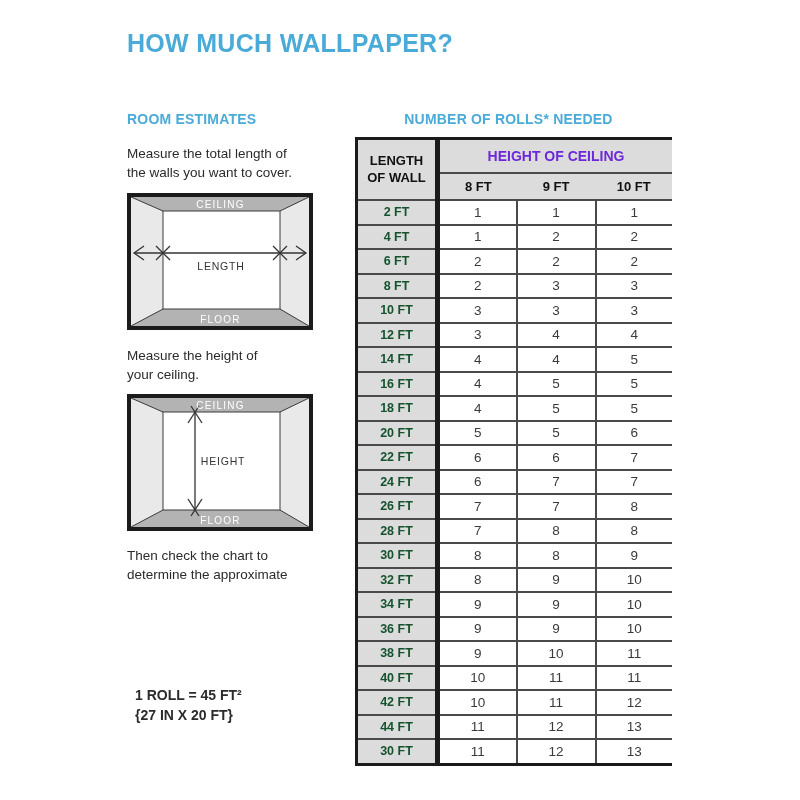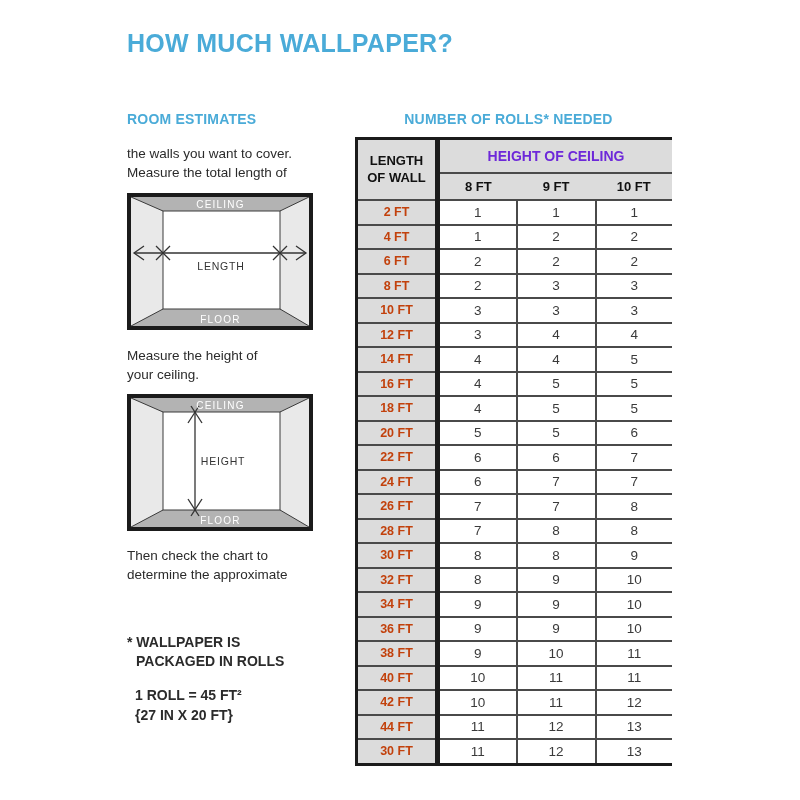--- a/index.html
+++ b/index.html
@@ -47,36 +47,36 @@
   th,td{padding:0;text-align:center;vertical-align:middle;}
   col.c1{width:81px;} col.c2{width:79px;} col.c3{width:79px;} col.c4{width:78px;}
   table{border:3px solid var(--frame);}
   .corner{background:var(--table-gray);border-right:5px solid var(--frame);
           font-size:13px;line-height:16.5px;font-weight:700;color:#111;}
   .group-h{background:var(--table-gray);height:32px;font-size:14px;font-weight:700;color:#6d28d9;
            border-bottom:2px solid var(--line);}
   .sub-h{background:var(--table-gray);height:25px;font-size:13px;font-weight:700;color:#111;}
   tbody tr{border-top:2px solid var(--line);}
   tbody th{background:var(--table-gray);border-right:5px solid var(--frame);
-           font-size:12.5px;font-weight:700;color:#c2410c;height:22.5px;}
+           font-size:12.5px;font-weight:700;color:#14532d;height:22.5px;}
   tbody td{font-size:13.5px;font-weight:400;color:#3a3a3a;background:#fff;}
   tbody td + td{border-left:2px solid var(--line);}
 </style>
 </head>
 <body>
 
 <div class="page">
 
   <h1 class="title">HOW MUCH WALLPAPER?</h1>
 
   <h2 class="section-heading heading-left">ROOM ESTIMATES</h2>
 
   <p class="para para-1">
+    <span>Measure the total length of</span>
     <span>the walls you want to cover.</span>
-    <span>Measure the total length of</span>
   </p>
 
   <svg class="diagram diagram-1" width="186" height="137" viewBox="0 0 186 137">
     <rect class="d-frame" x="0" y="0" width="186" height="137"></rect>
     <rect class="d-inner" x="4" y="4" width="178" height="129"></rect>
     <polygon class="d-wall" points="4,4 36,18 36,116 4,133"></polygon>
     <polygon class="d-wall" points="182,4 153,18 153,116 182,133"></polygon>
     <polygon class="d-band" points="4,4 182,4 153,18 36,18"></polygon>
     <polygon class="d-band" points="4,133 182,133 153,116 36,116"></polygon>
     <rect class="d-back" x="36" y="18" width="117" height="98"></rect>
@@ -125,24 +125,20 @@
     <text class="band-label" x="93.5" y="14.5">CEILING</text>
     <text class="band-label" x="93.5" y="129.5">FLOOR</text>
     <text class="dim-label" x="96" y="71">HEIGHT</text>
   </svg>
 
   <p class="para para-3">
     <span>Then check the chart to</span>
     <span>determine the approximate</span>
   </p>
 
-  <p class="note">
-    <span>* WALLPAPER IS</span>
-    <span class="indent">PACKAGED IN ROLLS</span>
-  </p>
 
   <p class="rollinfo">
     <span>1 ROLL = 45 FT²</span>
     <span>{27 IN X 20 FT}</span>
   </p>
 
   <h2 class="section-heading heading-table">NUMBER OF ROLLS* NEEDED</h2>
 
   <div class="table-wrap">
     <table>

